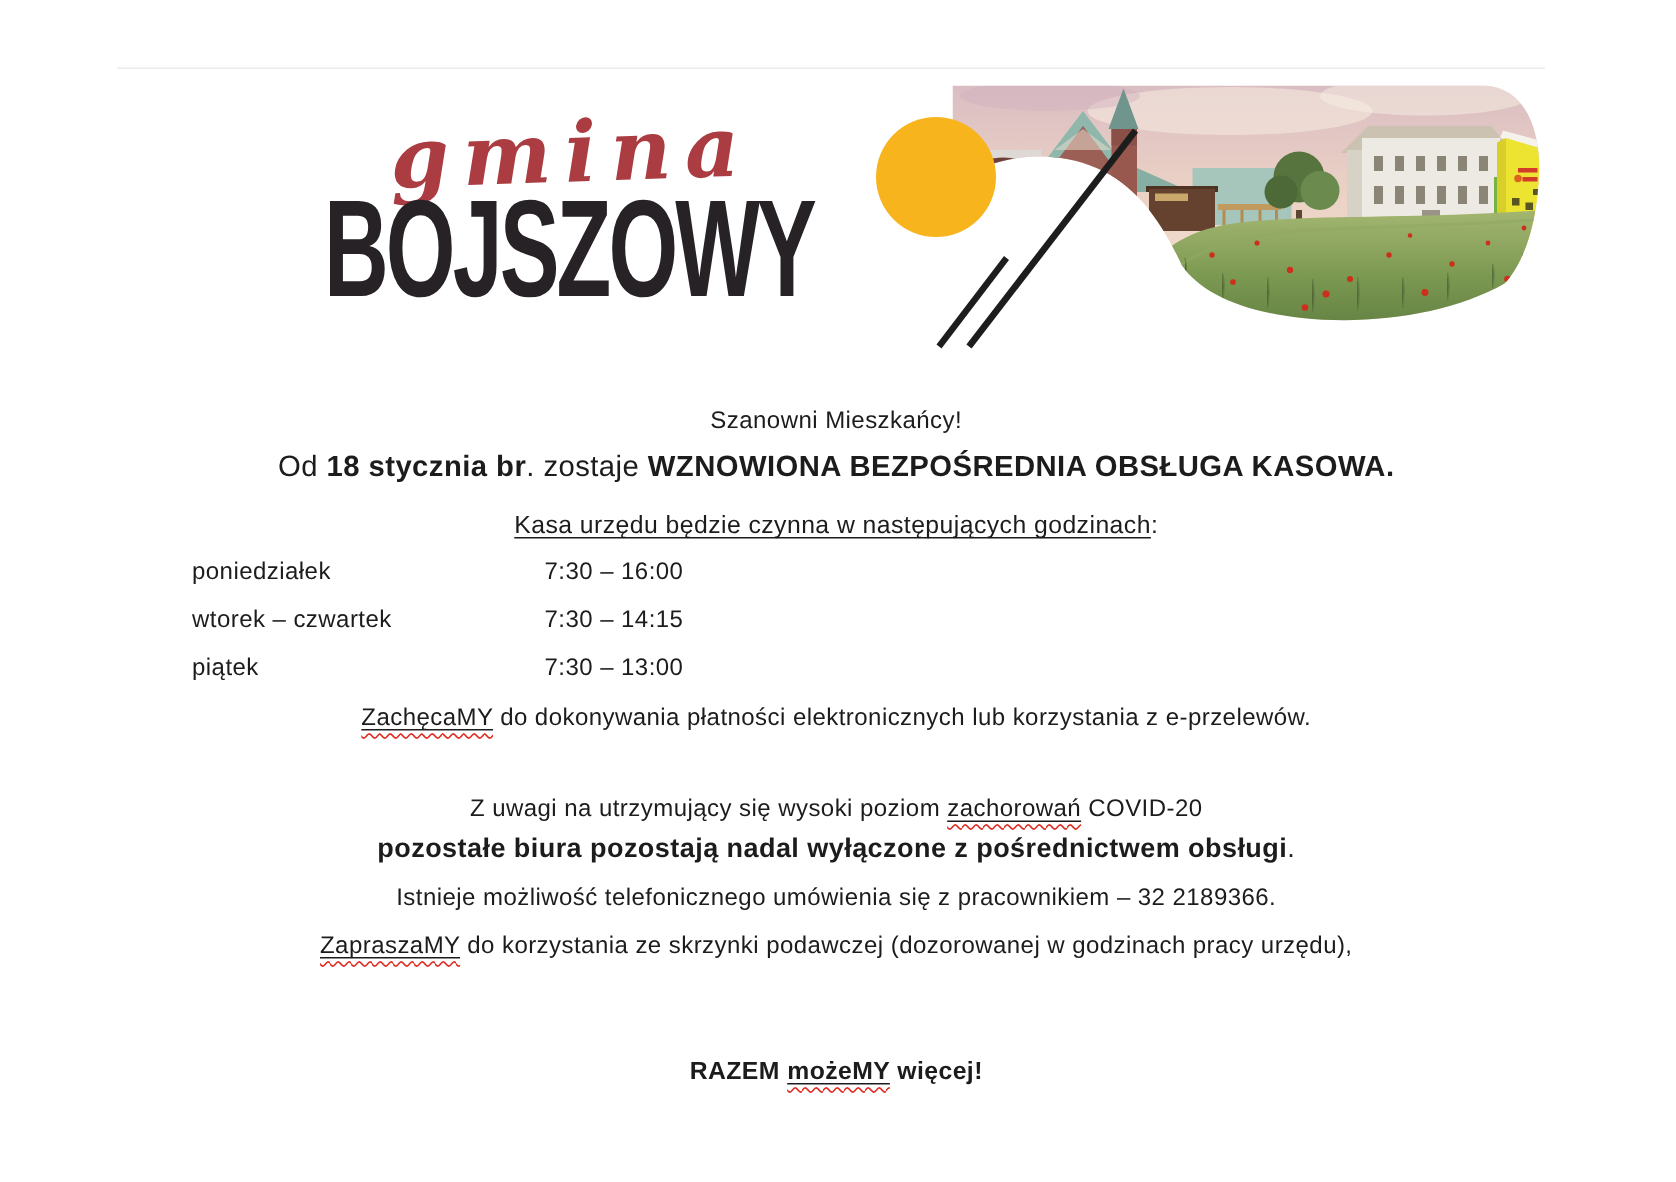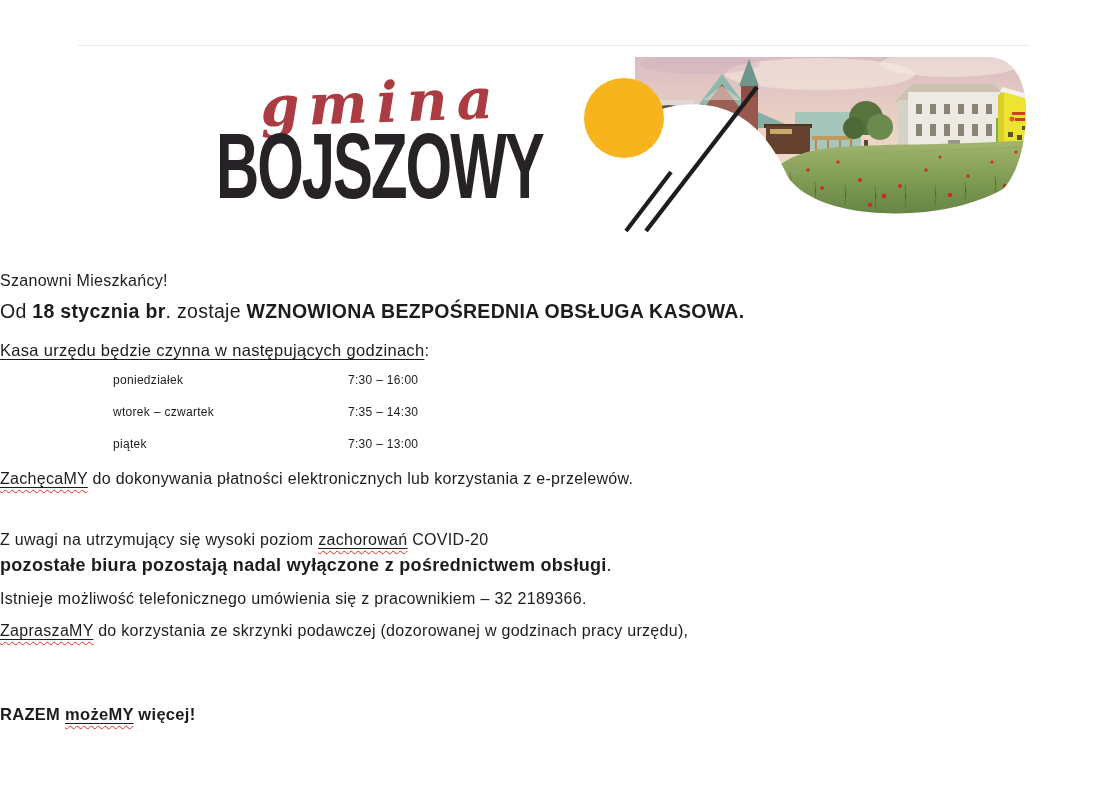--- a/index.html
+++ b/index.html
@@ -31,31 +31,31 @@
     font-size:92px;line-height:92px;
     font-weight:bold;
     letter-spacing:-3px;
     color:#262226;
     transform:scaleX(0.65);
     transform-origin:0 0;
     white-space:nowrap;
   }
   .line{
     position:absolute;left:0;width:1115px;
-    text-align:left;white-space:nowrap;
+    text-align:center;white-space:nowrap;
     font-size:16px;letter-spacing:0.3px;color:#1c1c1c;
   }
   .fs-head{font-size:19.5px;}
   .fs-mid{font-size:16.5px;}
   .fs-bold18{font-size:18px;}
   .b{font-weight:bold;}
   .u{text-decoration:underline;text-decoration-thickness:1px;text-underline-offset:3px;}
   .spell{text-decoration:underline wavy #e02b20;text-decoration-thickness:1px;text-underline-offset:5px;text-decoration-skip-ink:none;}
   .sched-row{
-    position:absolute;left:113px;white-space:nowrap;font-size:12px;letter-spacing:0.3px;
+    position:absolute;left:128px;white-space:nowrap;font-size:16px;letter-spacing:0.3px;
   }
   .sched-day{display:inline-block;width:235px;}
   .sched-time{display:inline-block;}
 </style>
 </head>
 <body>
 
 <div class="page">
 
   <div class="divider"></div>
@@ -206,21 +206,21 @@
   </div>
 
   <div class="line fs-mid" style="top:341px">
     <span class="u">Kasa urzędu będzie czynna w następujących godzinach</span><span>:</span>
   </div>
 
   <div class="sched-row" style="top:373px">
     <span class="sched-day">poniedziałek</span><span class="sched-time">7:30 – 16:00</span>
   </div>
   <div class="sched-row" style="top:405px">
-    <span class="sched-day">wtorek – czwartek</span><span class="sched-time">7:35 – 14:30</span>
+    <span class="sched-day">wtorek – czwartek</span><span class="sched-time">7:30 – 14:15</span>
   </div>
   <div class="sched-row" style="top:437px">
     <span class="sched-day">piątek</span><span class="sched-time">7:30 – 13:00</span>
   </div>
 
   <div class="line" style="top:470px">
     <span class="spell"><span class="u">ZachęcaMY</span></span><span> do dokonywania płatności elektronicznych lub korzystania z e-przelewów.</span>
   </div>
 
   <div class="line" style="top:531px">

